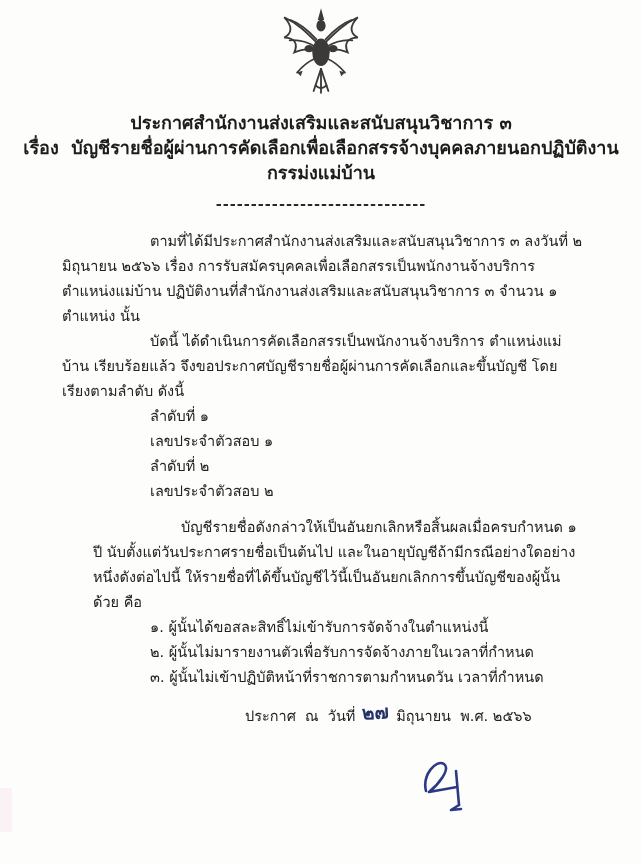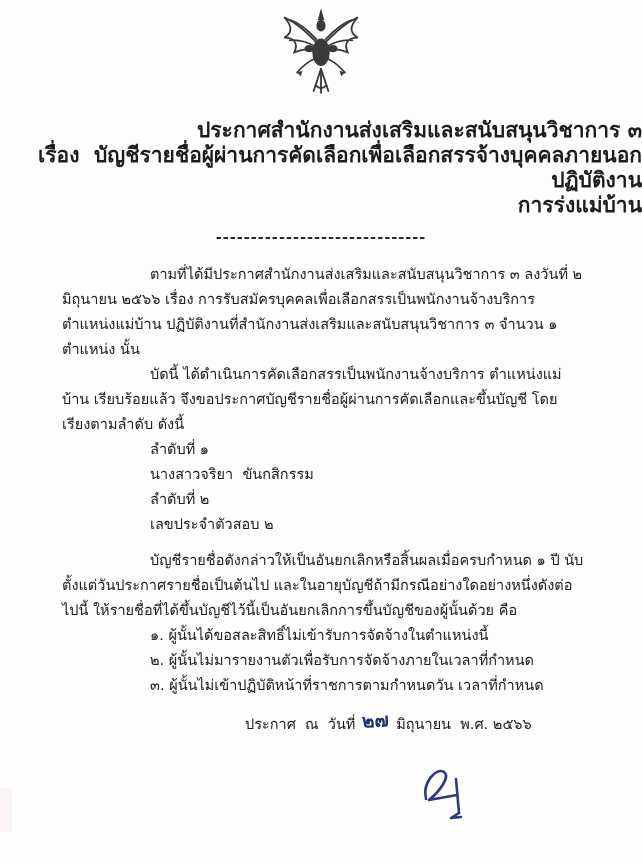--- a/index.html
+++ b/index.html
@@ -10,27 +10,27 @@
     margin: 0 auto;
     background: #fdfdfc;
     color: #222120;
     font-family: "DejaVu Sans", "Liberation Sans", sans-serif;
     font-size: 14.5px;
     line-height: 25px;
     overflow: hidden;
   }
   .emblem-wrap { text-align: center; padding-top: 8px; height: 96px; }
   .emblem-wrap svg { display: inline-block; }
-  .title-block { text-align: right; margin-top: 14px; font-weight: 700; font-size: 21px; line-height: 25px; color: #1d1c1b; }
+  .title-block { text-align: center; margin-top: 6px; font-weight: 700; font-size: 18px; line-height: 25px; color: #1d1c1b; }
   .title-line { white-space: pre-wrap; }
   .divider { text-align: center; margin-top: 7px; letter-spacing: 1px; font-weight: 700; color: #2a2927; }
   .content { margin: 12px 58px 0 62px; text-align: left; }
   .para { text-indent: 88px; margin: 0; white-space: normal; }
   .para.no-indent { text-indent: 0; }
-  .para.gap { margin-top: 11px; }
+  .para.gap { margin-top: 11px; margin-left: 31px; }
   .bold { font-weight: 700; }
   .rank-row { display: flex; margin-left: 88px; flex-direction: column; }
   .rank-col { width: 127px; white-space: pre-wrap; }
   .exam-col { width: 153px; white-space: pre-wrap; }
   .name-col { flex: 1; white-space: pre-wrap; }
   .cond-list { margin-left: 88px; }
   .cond-line { white-space: pre-wrap; }
   .dateline { margin: 14px 0 0 183px; white-space: pre-wrap; }
   .hand-date {
     display: inline-block;
@@ -89,31 +89,31 @@
 
         <polygon points="24,70 30,68 28,74"></polygon>
         <polygon points="76,70 70,68 72,74"></polygon>
       </g>
     </svg>
   </div>
 
   <div class="title-block">
     <div class="title-line">ประกาศสำนักงานส่งเสริมและสนับสนุนวิชาการ ๓</div>
     <div class="title-line">เรื่อง  บัญชีรายชื่อผู้ผ่านการคัดเลือกเพื่อเลือกสรรจ้างบุคคลภายนอกปฏิบัติงาน</div>
-    <div class="title-line">การร่งแม่บ้าน</div>
+    <div class="title-line">กรรม่งแม่บ้าน</div>
   </div>
   <div class="divider">------------------------------</div>
 
   <div class="content">
     <p class="para">ตามที่ได้มีประกาศสำนักงานส่งเสริมและสนับสนุนวิชาการ ๓ ลงวันที่ ๒ มิถุนายน ๒๕๖๖ เรื่อง การรับสมัครบุคคลเพื่อเลือกสรรเป็นพนักงานจ้างบริการ ตำแหน่งแม่บ้าน ปฏิบัติงานที่สำนักงานส่งเสริมและสนับสนุนวิชาการ ๓ จำนวน ๑ ตำแหน่ง นั้น</p>
     <p class="para">บัดนี้ ได้ดำเนินการคัดเลือกสรรเป็นพนักงานจ้างบริการ ตำแหน่งแม่บ้าน เรียบร้อยแล้ว จึงขอประกาศบัญชีรายชื่อผู้ผ่านการคัดเลือกและขึ้นบัญชี โดยเรียงตามลำดับ ดังนี้</p>
 
     <div class="rank-row">
       <span class="rank-col">ลำดับที่ ๑</span>
-      <span class="name-col">นางสาวจริยา  ขันกสิกรรม</span>
+      <span class="exam-col">เลขประจำตัวสอบ ๑</span>
     </div>
     <div class="rank-row">
       <span class="rank-col">ลำดับที่ ๒</span>
       <span class="exam-col">เลขประจำตัวสอบ ๒</span>
     </div>
 
 
     <p class="para gap">บัญชีรายชื่อดังกล่าวให้เป็นอันยกเลิกหรือสิ้นผลเมื่อครบกำหนด ๑ ปี นับตั้งแต่วันประกาศรายชื่อเป็นต้นไป และในอายุบัญชีถ้ามีกรณีอย่างใดอย่างหนึ่งดังต่อไปนี้ ให้รายชื่อที่ได้ขึ้นบัญชีไว้นี้เป็นอันยกเลิกการขึ้นบัญชีของผู้นั้นด้วย คือ</p>
 
     <div class="cond-list">

